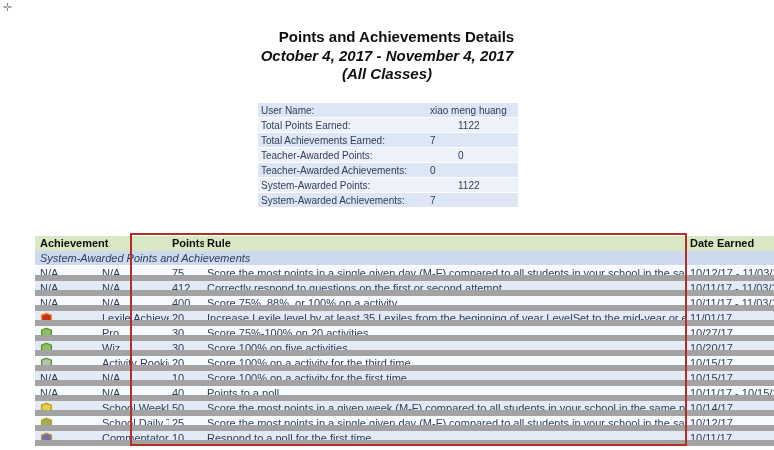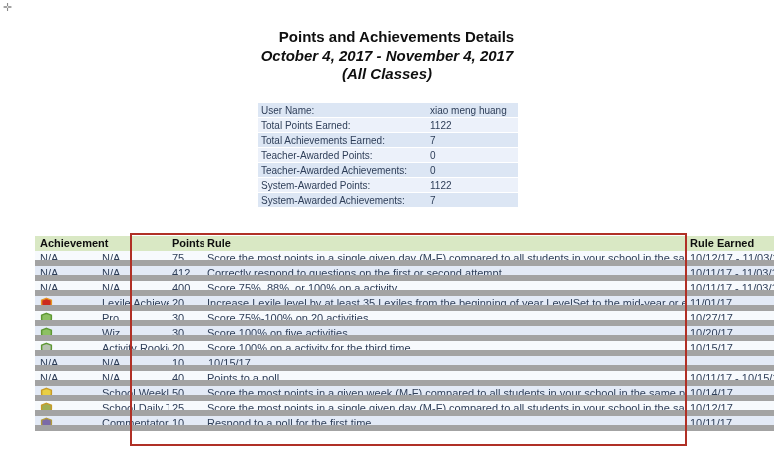--- a/index.html
+++ b/index.html
@@ -16,21 +16,21 @@
   html,body{width:774px;height:450px;background:#fff;overflow:hidden;}
   body{position:relative;font-family:"Liberation Sans","DejaVu Sans",sans-serif;color:var(--text-dark);}
   .artifact{position:absolute;left:3px;top:1px;font-size:11px;color:#8a8a8a;letter-spacing:-1px;}
   .report-header{position:absolute;left:0;top:27px;width:100%;text-align:center;color:#0f0f0f;}
   .page-title{font-size:15px;font-weight:bold;line-height:20px;margin-left:19px;}
   .page-sub{font-size:15px;font-weight:bold;font-style:italic;line-height:18px;}
   
   .summary{position:absolute;left:258px;top:103px;width:260px;}
   .summary .srow{display:flex;height:15px;line-height:15px;font-size:10px;border-bottom:1px solid #fff;}
   .summary .srow.s-dark{background:var(--summary-dark);}
-  .summary .srow.s-light{background:var(--summary-light);}
+  .summary .srow.s-light{background:var(--summary-light);gap:28px;}
   .summary .slabel{width:172px;padding-left:3px;white-space:nowrap;overflow:hidden;}
   .summary .svalue{flex:1;white-space:nowrap;overflow:hidden;}
   
   .table{position:absolute;left:0;top:236px;width:774px;font-size:11px;padding-left:35px;}
   .thead{display:flex;height:15px;line-height:15px;background:var(--header-green);font-weight:bold;color:#0f0f0f;}
   .th{white-space:nowrap;overflow:hidden;}
   .th-ach{width:134px;padding-left:5px;}
   .th-pts{width:35px;padding-left:3px;}
   .th-rule{flex:1;padding-left:3px;}
   .th-date{width:88px;padding-left:4px;}
@@ -87,21 +87,24 @@
       <div class="slabel">System-Awarded Achievements:</div>
       <div class="svalue">7</div>
     </div>
   </div>
 
 <div class="table">
   <div class="thead">
     <div class="th th-ach">Achievement</div>
     <div class="th th-pts">Points</div>
     <div class="th th-rule">Rule</div>
-    <div class="th th-date">Rule Earned</div>
+    <div class="th th-date">Date Earned</div>
+  </div>
+  <div class="section-row">
+    <span>System-Awarded Points and Achievements</span>
   </div>
   <div id="table-body">
       <div class="tr r-light">
         <div class="cell c-icon">N/A</div>
         <div class="cell c-name">N/A</div>
         <div class="cell c-pts">75</div>
         <div class="cell c-rule">Score the most points in a single given day (M-F) compared to all students in your school in the same program.</div>
         <div class="cell c-date">10/12/17 - 11/03/17</div>
       </div>
       <div class="tr r-dark">
@@ -159,20 +162,21 @@
         </div>
         <div class="cell c-name">Activity Rookie</div>
         <div class="cell c-pts">20</div>
         <div class="cell c-rule">Score 100% on a activity for the third time.</div>
         <div class="cell c-date">10/15/17</div>
       </div>
       <div class="tr r-dark">
         <div class="cell c-icon">N/A</div>
         <div class="cell c-name">N/A</div>
         <div class="cell c-pts">10</div>
+        <div class="cell c-rule">Score 100% on a activity for the first time.</div>
         <div class="cell c-date">10/15/17</div>
       </div>
       <div class="tr r-light">
         <div class="cell c-icon">N/A</div>
         <div class="cell c-name">N/A</div>
         <div class="cell c-pts">40</div>
         <div class="cell c-rule">Points to a poll.</div>
         <div class="cell c-date">10/11/17 - 10/15/17</div>
       </div>
       <div class="tr r-dark">

